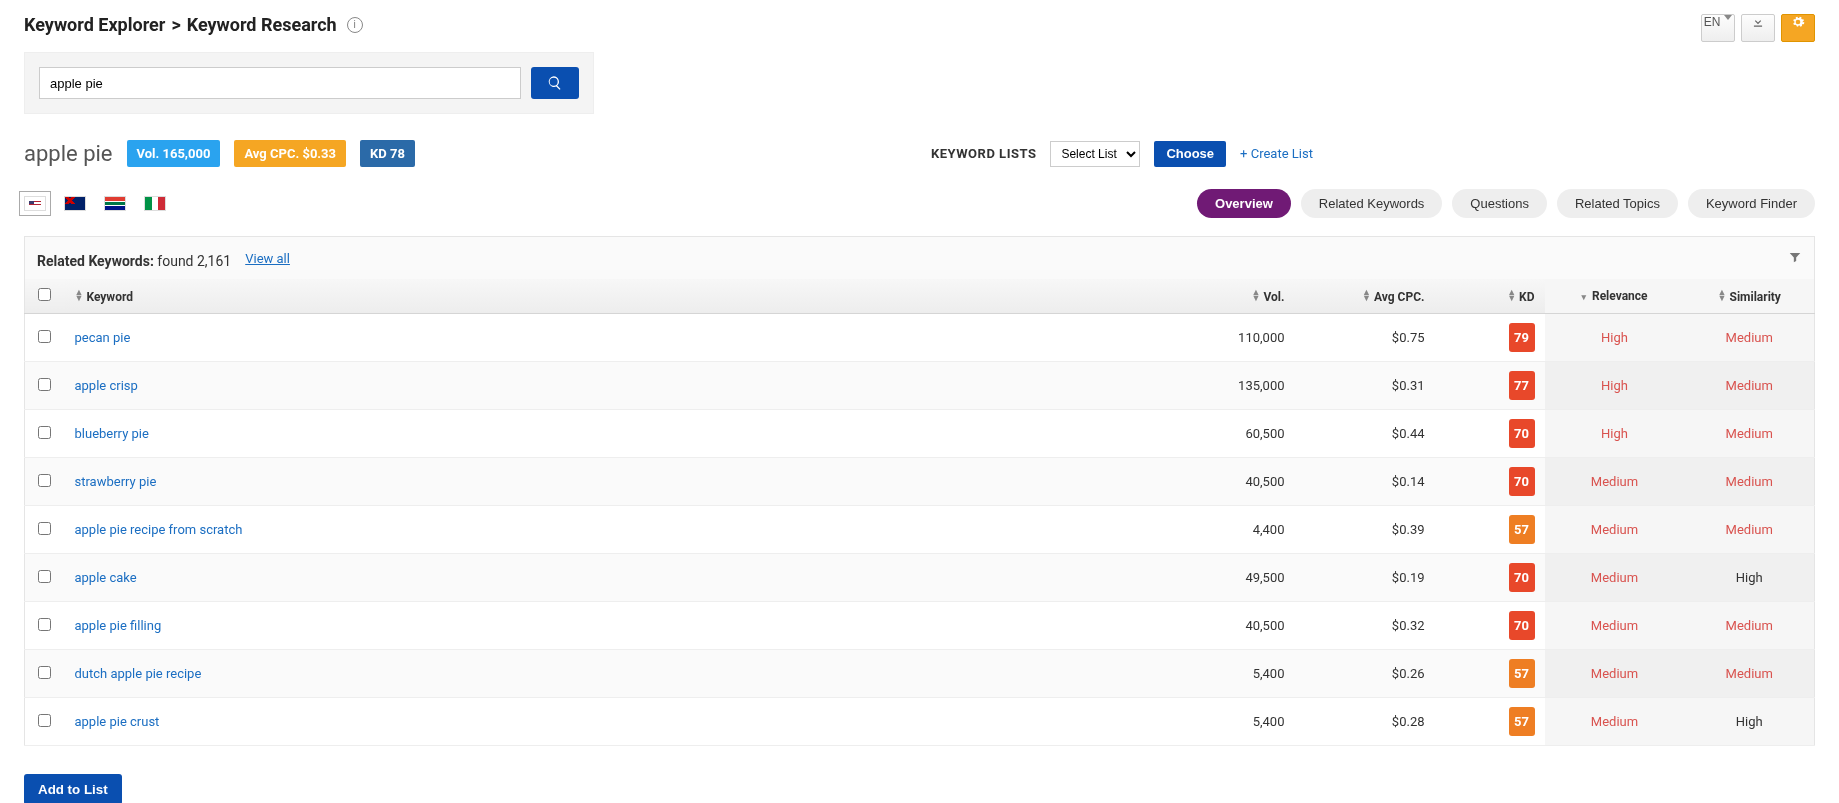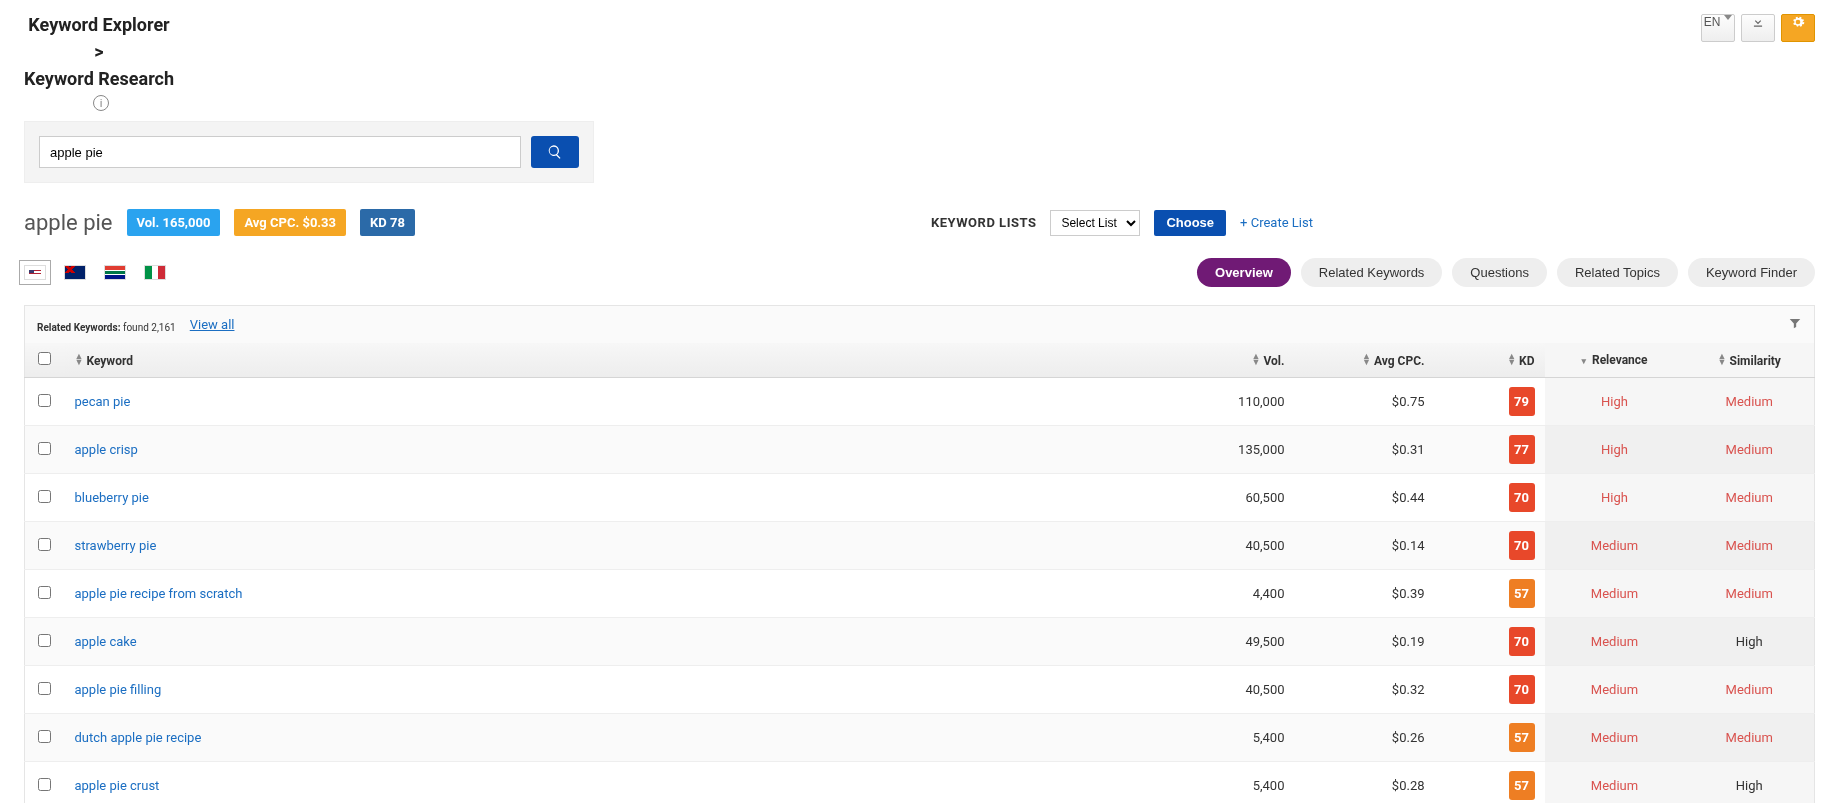--- a/index.html
+++ b/index.html
@@ -1,19 +1,19 @@
 <!DOCTYPE html>
 <html><head>
 <meta charset="utf-8">
 <style>
   * { box-sizing: border-box; margin: 0; padding: 0; }
   body { font-family: -apple-system, "Segoe UI", Roboto, Arial, sans-serif; font-size: 13px; color: #333; background: #fff; }
   .container { padding: 14px 24px; }
   .topbar { display: flex; justify-content: space-between; align-items: flex-start; }
-  .breadcrumb { font-size: 18px; font-weight: 700; color: #222; display: flex; align-items: center; gap: 6px; flex-direction: column; }
+  .breadcrumb { font-size: 18px; font-weight: 700; color: #222; display: flex; align-items: center; gap: 6px; }
   .info-icon { display:inline-flex; width:16px; height:16px; border:1px solid #888; border-radius:50%; align-items:center; justify-content:center; font-size:11px; color:#888; font-weight:400; margin-left:4px; }
   .top-actions { display:flex; gap:6px; align-items:center; }
   .btn-sq { display:inline-flex; align-items:flex-start; justify-content:center; height:28px; min-width:34px; border:1px solid #ccc; background: linear-gradient(#fdfdfd,#eee); border-radius:2px; font-size:12px; color:#555; cursor:pointer; }
   .btn-sq.orange { background:#f5a623; border-color:#e09400; color:#fff; }
   .chev-down { width:0;height:0;border-left:4px solid transparent;border-right:4px solid transparent;border-top:5px solid #888; margin-left:4px;}
   .search-block { background:#f4f4f4; border:1px solid #eee; padding:14px; margin-top:10px; width:570px; display:flex; gap:10px; align-items:center;}
   .search-input { flex:1; height:32px; border:1px solid #ccc; background:#fff; padding:0 10px; font-size:13px; }
   .search-btn { width:48px; height:32px; background:#0a4fb0; border:none; border-radius:3px; display:flex; align-items:center; justify-content:center; cursor:pointer;}
   .search-btn svg { width:16px; height:16px; fill:#fff; }
   .midrow { display:flex; align-items:center; margin-top:26px; gap:14px;}
@@ -29,21 +29,21 @@
   .link { color:#1b6ec2; text-decoration:none; font-size:13px; cursor:pointer;}
   .flags-row { display:flex; align-items:center; justify-content:space-between; margin-top:22px;}
   .flags { display:flex; gap:18px; align-items:center;}
   .flag { width:22px; height:15px; border:1px solid #ddd; display:inline-block; position:relative; cursor:pointer;}
   .flag.selected { outline:1px solid #aaa; outline-offset:4px; background:linear-gradient(#fdfdfd,#eee); padding:4px;}
   .tabs { display:flex; gap:10px;}
   .tab { border-radius:18px; padding:7px 18px; font-size:13px; background:#eee; color:#333; cursor:pointer; border:none;}
   .tab.active { background:#701a75; color:#fff; font-weight:600;}
   .related-hdr { margin-top:18px; display:flex; align-items:center; justify-content:space-between; padding:10px 12px; border:1px solid #e5e5e5; background:#fafafa; border-bottom:none;}
   .related-hdr .left { display:flex; align-items:center; gap:14px;}
-  .related-hdr .title { font-size:10px;margin-top:6px;}
+  .related-hdr .title { font-size:14px;margin-top:6px;}
   .related-hdr .title b { font-weight:700;}
   .filter-icon { color:#777; cursor:pointer;}
   table { width:100%; border-collapse:collapse; border:1px solid #e5e5e5; border-top:none;}
   thead th { background:linear-gradient(#f7f7f7,#ededed); border-bottom:1px solid #d5d5d5; font-size:12px; font-weight:700; color:#333; padding:9px 10px; text-align:left; position:relative;}
   thead th .sort { font-size:9px; color:#888; margin-right:3px; display:inline-block; line-height:6px;}
   tbody td { padding:9px 10px; border-bottom:1px solid #eee; font-size:13px; vertical-align:middle;}
   tbody tr:nth-child(even){ background:#fafafa;}
   .chk { width:40px; text-align:center;}
   .col-num { text-align:right;}
   .kd-badge { display:inline-block; min-width:26px; text-align:center; color:#fff; font-size:13px; font-weight:700; padding:7px 5px; border-radius:3px;}

